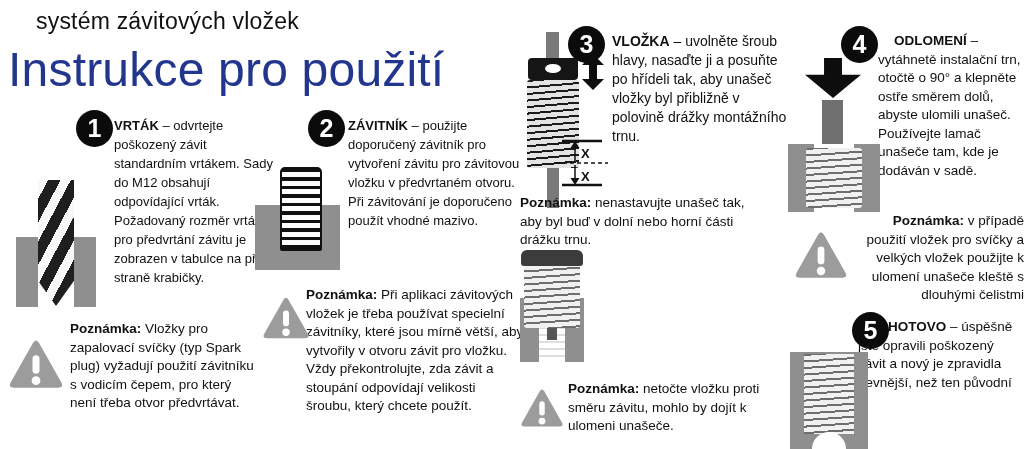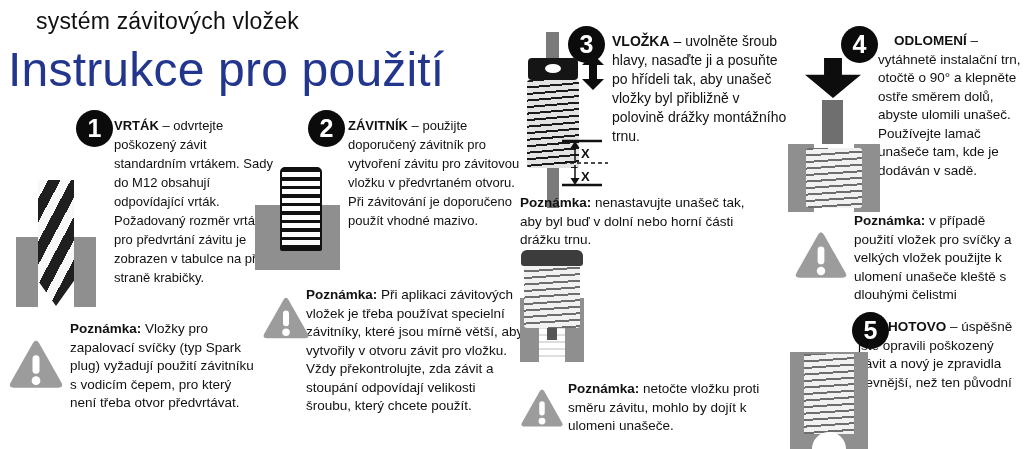--- a/index.html
+++ b/index.html
@@ -195,21 +195,21 @@
     <div class="hole-white" style="left:26px;top:86px;width:40px;height:68px;"></div>
     <div class="coil-silver" style="left:18px;top:90px;width:56px;height:60px;"></div>
   </div>
 
   <div class="abs" style="left:790px;top:212px;width:234px;">
     <svg class="warn abs" style="left:4px;top:18px;" width="54" height="50" viewBox="0 0 64 58">
       <path d="M28.5 5 Q32 -1 35.5 5 L61 50 Q64 56 57 56 L7 56 Q0 56 3 50 Z" fill="#9c9c9c"></path>
       <rect x="28" y="19" width="8" height="21" rx="4" fill="#fff"></rect>
       <circle cx="32" cy="48" r="5" fill="#fff"></circle>
     </svg>
-    <div class="txt fs135 note-text" style="margin-left:64px;width:170px;">
+    <div class="txt fs135 note-text" style="margin-left:64px;width:170px;text-align:right;">
       <b>Poznámka:</b>
       <span>v případě použití vložek pro svíčky a velkých vložek použijte k ulomení unašeče kleště s dlouhými čelistmi</span>
     </div>
   </div>
 
   <div class="abs badge" style="left:852px;top:312px;">
     <span>5</span>
   </div>
   <div class="abs txt fs135" style="left:858px;top:318px;width:160px;text-indent:30px;">
     <b>HOTOVO</b>

